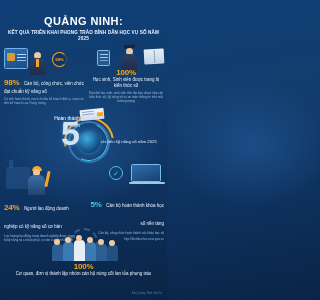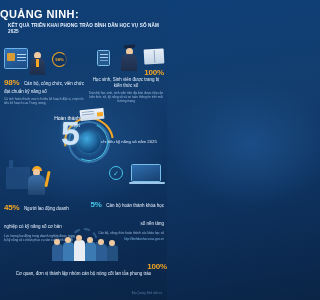--- a/index.html
+++ b/index.html
@@ -8,32 +8,32 @@
     font-family:"Liberation Sans", sans-serif;
     background:
       radial-gradient(ellipse 120px 90px at 50% 48%, #1b4d86 0%, rgba(27,77,134,0) 70%),
       linear-gradient(170deg, #0f3f77 0%, #123d6e 35%, #0d2f5a 72%, #0a2445 100%);
     color:#fff;
     position:relative;
   }
   .page { position:absolute; inset:0; }
 
   
-  .header { padding-top:9px; text-align:left; }
+  .header { padding-top:16px; text-align:center; }
   .title {
     font-size:11px; font-weight:bold; letter-spacing:.4px;
     color:#ffffff; line-height:1.05;
   }
   .subtitle {
     font-size:4.6px; font-weight:bold; letter-spacing:.15px;
     color:#eaf3ff; margin-top:2.5px; padding:0 8px; line-height:1.2;
   }
 
   
-  .pct { font-weight:bold; color:#f5a623; font-size:8px; letter-spacing:-.2px;text-align:right; }
+  .pct { font-weight:bold; color:#f5a623; font-size:8px; letter-spacing:-.2px; }
   .pct-cyan { color:#46c6e8; }
   .stat-text { font-size:4.5px; color:#e9f2ff; line-height:1.35; }
   .fine {
     font-size:3.1px; color:#9dbbdd; line-height:1.3; margin-top:2px;
   }
 
   
   .b-tl { position:absolute; left:4px; top:71px; width:80px; }
   .b-tr { position:absolute; right:3px; top:68px; width:76px; text-align:center; }
   .b-ml { position:absolute; left:4px; top:196px; width:74px; }
@@ -299,21 +299,21 @@
     <div class="person worker">
       <div class="helmet"></div>
       <div class="p-head"></div>
       <div class="p-body"></div>
     </div>
     <div class="tool"></div>
   </div>
 
   <div class="b-ml">
     <div>
-      <span class="pct">45%</span>
+      <span class="pct">24%</span>
       <span class="stat-text">Người lao động doanh nghiệp có kỹ năng số cơ bản</span>
     </div>
     <div class="fine">Lực lượng lao động trong doanh nghiệp được trang bị kỹ năng số cơ bản phục vụ sản xuất kinh doanh</div>
   </div>
 
   <div class="ill mr-scene">
     <div class="check-c">
         <span>✓</span>
       </div>
     <div class="laptop"></div>

